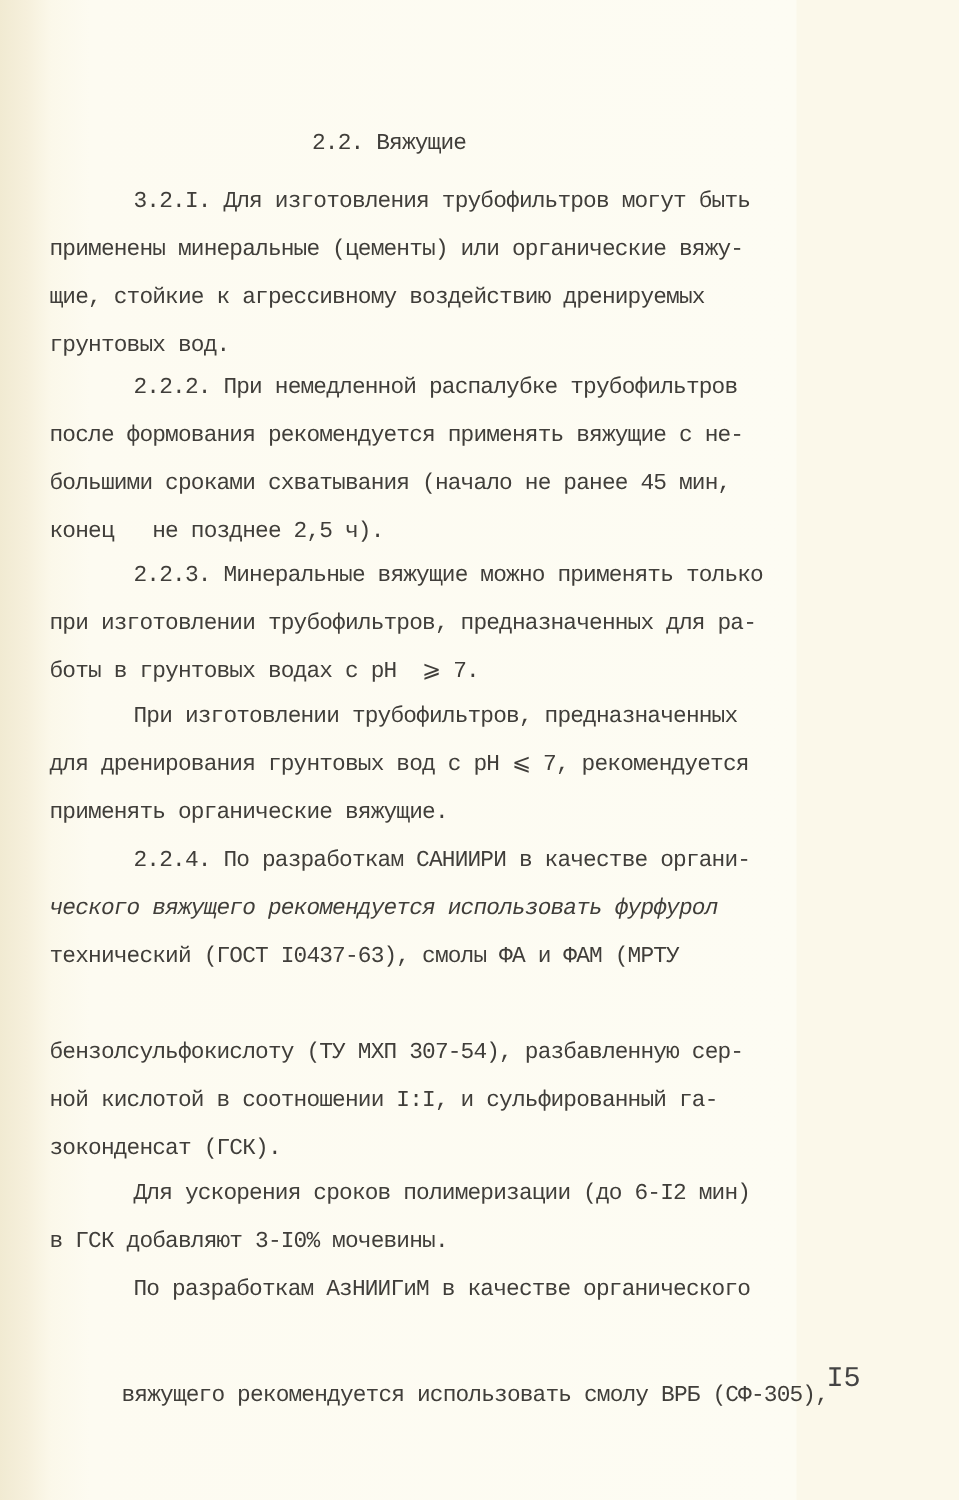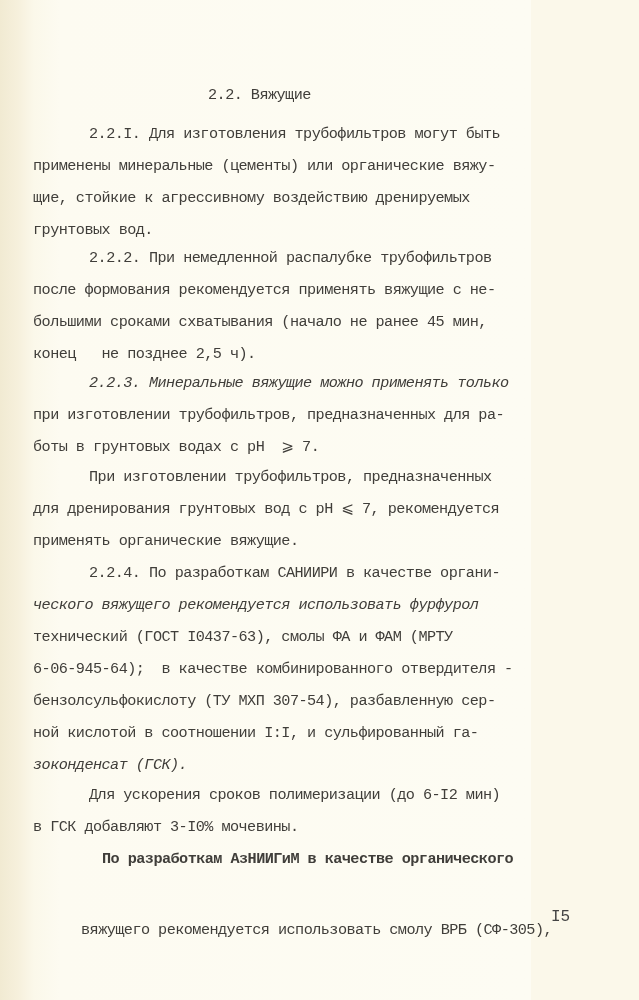--- a/index.html
+++ b/index.html
@@ -28,51 +28,50 @@
       font-size: 15.2px;
       letter-spacing: -0.55px;
       line-height: 18px;
       color: #403e3a;
     }
     .heading { left: 208px; top: 86px; }
     .page-num {
       position: absolute;
       left: 551px;
       top: 908px;
-      font-size: 16px;
+      font-size: 19px;
       white-space: pre;
       color: #444;
     }
   </style>
 </head>
 <body>
 
 <div class="paper">
   <div class="line heading">2.2. Вяжущие</div>
 
-  <div class="line" style="left: 89px; top: 125px;">2.2.I. Для изготовления трубофильтров могут быть</div>
+  <div class="line" style="left: 89px; top: 125px;">3.2.I. Для изготовления трубофильтров могут быть</div>
   <div class="line" style="left: 33px; top: 189px;">щие, стойкие к агрессивному воздействию дренируемых</div>
   <div class="line" style="left: 33px; top: 157px;">применены минеральные (цементы) или органические вяжу-</div>
   <div class="line" style="left: 33px; top: 221px;">грунтовых вод.</div>
   <div class="line" style="left: 89px; top: 249px;">2.2.2. При немедленной распалубке трубофильтров</div>
   <div class="line" style="left: 33px; top: 281px;">после формования рекомендуется применять вяжущие с не-</div>
   <div class="line" style="left: 33px; top: 313px;">большими сроками схватывания (начало не ранее 45 мин,</div>
   <div class="line" style="left: 33px; top: 345px;">конец   не позднее 2,5 ч).</div>
-  <div class="line" style="left: 89px; top: 374px; font-style: italic;">2.2.3. Минеральные вяжущие можно применять только</div>
+  <div class="line" style="left: 89px; top: 374px;">2.2.3. Минеральные вяжущие можно применять только</div>
   <div class="line" style="left: 33px; top: 406px;">при изготовлении трубофильтров, предназначенных для ра-</div>
   <div class="line" style="left: 33px; top: 438px;">боты в грунтовых водах с pH  ⩾ 7.</div>
   <div class="line" style="left: 89px; top: 468px;">При изготовлении трубофильтров, предназначенных</div>
   <div class="line" style="left: 33px; top: 500px;">для дренирования грунтовых вод с pH ⩽ 7, рекомендуется</div>
   <div class="line" style="left: 33px; top: 532px;">применять органические вяжущие.</div>
   <div class="line" style="left: 89px; top: 564px; text-align: center;">2.2.4. По разработкам САНИИРИ в качестве органи-</div>
   <div class="line" style="left: 33px; top: 596px; font-style: italic;">ческого вяжущего рекомендуется использовать фурфурол</div>
   <div class="line" style="left: 33px; top: 628px;">технический (ГОСТ I0437-63), смолы ФА и ФАМ (МРТУ</div>
-  <div class="line" style="left: 33px; top: 660px;">6-06-945-64);  в качестве комбинированного отвердителя -</div>
   <div class="line" style="left: 33px; top: 692px;">бензолсульфокислоту (ТУ МХП 307-54), разбавленную сер-</div>
   <div class="line" style="left: 33px; top: 724px;">ной кислотой в соотношении I:I, и сульфированный га-</div>
-  <div class="line" style="left: 33px; top: 756px; font-style: italic;">зоконденсат (ГСК).</div>
+  <div class="line" style="left: 33px; top: 756px;">зоконденсат (ГСК).</div>
   <div class="line" style="left: 89px; top: 786px;">Для ускорения сроков полимеризации (до 6-I2 мин)</div>
   <div class="line" style="left: 33px; top: 818px;">в ГСК добавляют 3-I0% мочевины.</div>
-  <div class="line" style="left: 102px; top: 850px; font-weight: bold;">По разработкам АзНИИГиМ в качестве органического</div>
+  <div class="line" style="left: 89px; top: 850px;">По разработкам АзНИИГиМ в качестве органического</div>
   <div class="line" style="left: 33px; top: 921px; margin-left: 48px;">вяжущего рекомендуется использовать смолу ВРБ (СФ-305),</div>
 
   <div class="page-num">I5</div>
 </div>
 
 </body></html>

